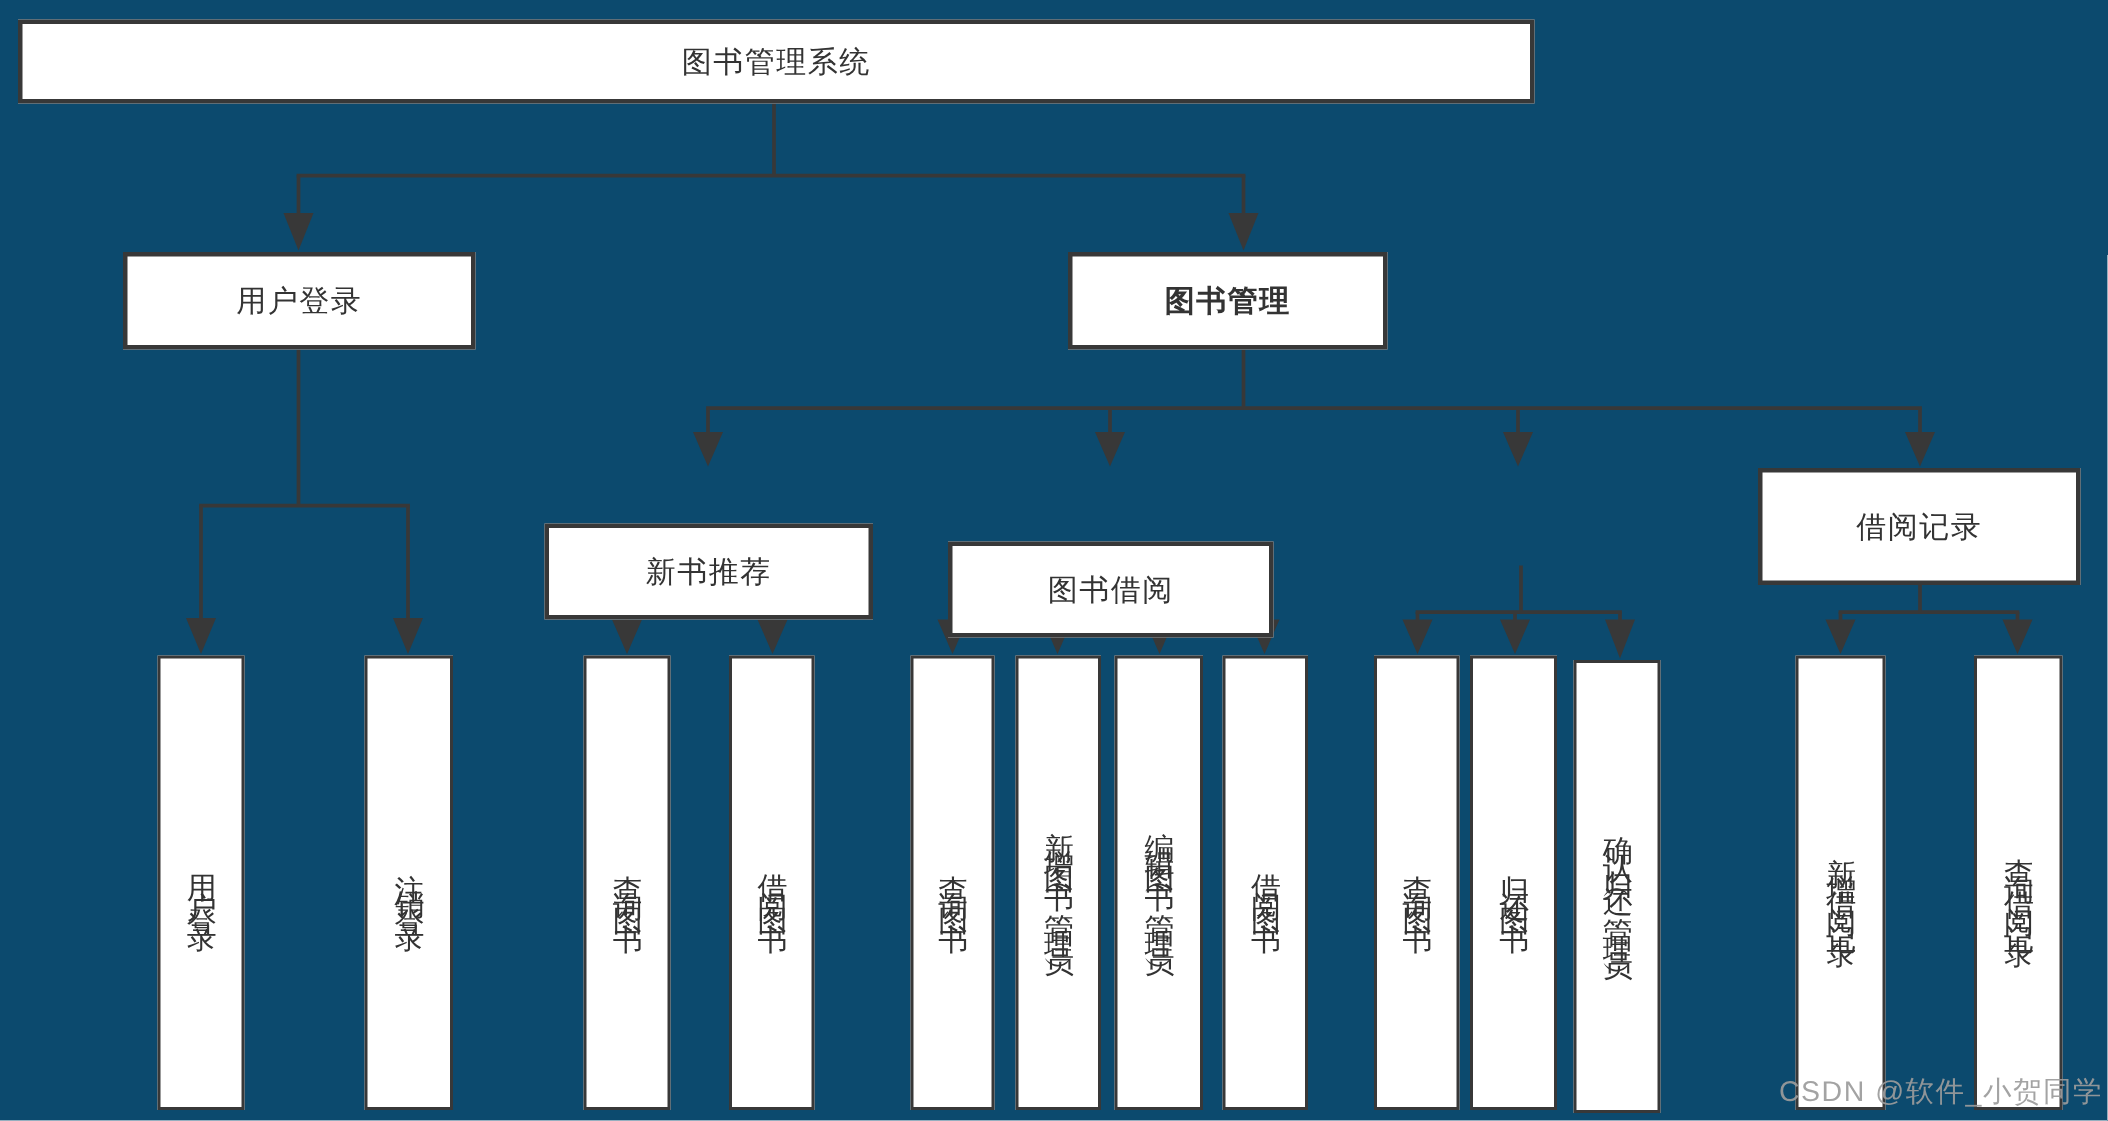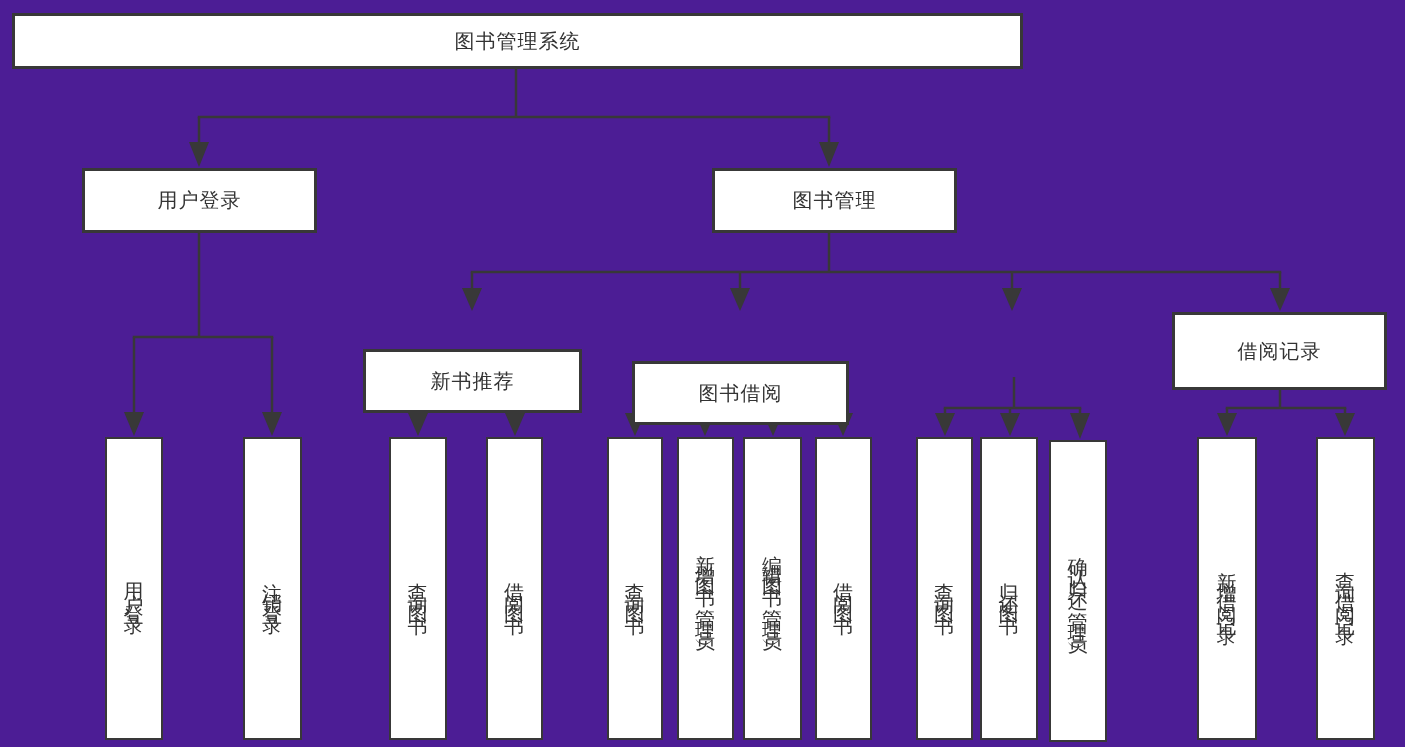--- a/index.html
+++ b/index.html
@@ -1,17 +1,17 @@
 <!DOCTYPE html>
 <html><head>
 <meta charset="utf-8">
 <style>
   html,body { margin:0; padding:0; background:#ffffff; }
   .canvas {
-    position:relative; width:1405px; height:747px; background:#4c1d95;
+    position:relative; width:1405px; height:747px; background:#0c4a6e;
     font-family:"Liberation Sans","DejaVu Sans",sans-serif; color:#333333;
     overflow:hidden;
   }
   svg.connectors { position:absolute; left:0; top:0; width:1405px; height:747px; }
   svg.connectors line { stroke:#383838; stroke-width:2.5; }
   svg.connectors polygon { fill:#383838; }
   .node {
     position:absolute; box-sizing:border-box; background:#ffffff;
     border:3px solid #383838; display:flex; align-items:center; justify-content:center;
     font-size:20px; letter-spacing:1px; white-space:nowrap;
@@ -20,21 +20,21 @@
     position:absolute; box-sizing:border-box; background:#ffffff;
     border:2.5px solid #383838; display:flex; align-items:center; justify-content:center;
   }
   .leaf .vtext {
     writing-mode:vertical-rl; text-orientation:mixed;
     font-size:20px; line-height:1; letter-spacing:11px;
   }
   
   .n-root          { left:12px;   top:13px;  width:1011px; height:56px; }
   .n-user-login    { left:82px;   top:168px; width:235px;  height:65px; }
-  .n-book-mgmt     { left:712px;  top:168px; width:245px;  height:65px; }
+  .n-book-mgmt     { left:712px;  top:168px; width:213px;  height:65px;font-weight:bold; }
   .n-new-book      { left:363px;  top:313px; width:219px;  height:64px;margin-top:36px; }
   .n-book-borrow   { left:632px;  top:313px; width:217px;  height:64px;margin-top:48px; }
   .n-cur-borrow    { left:906px;  top:313px; width:217px;  height:64px; }
   .n-borrow-rec    { left:1172px; top:312px; width:215px;  height:78px; }
   .l-1  { left:105px;  top:437px; width:58px; height:303px; }
   .l-2  { left:243px;  top:437px; width:59px; height:303px; }
   .l-3  { left:389px;  top:437px; width:58px; height:303px; }
   .l-4  { left:486px;  top:437px; width:57px; height:303px; }
   .l-5  { left:607px;  top:437px; width:56px; height:303px; }
   .l-6  { left:677px;  top:437px; width:57px; height:303px; }
@@ -185,14 +185,15 @@
   <div class="leaf l-11">
     <span class="vtext">确认归还（管理员）</span>
   </div>
   <div class="leaf l-12">
     <span class="vtext">新增借阅记录</span>
   </div>
   <div class="leaf l-13">
     <span class="vtext">查询借阅记录</span>
   </div>
 
+  <div class="watermark">CSDN @软件_小贺同学</div>
 
 </div>
 
 </body></html>

